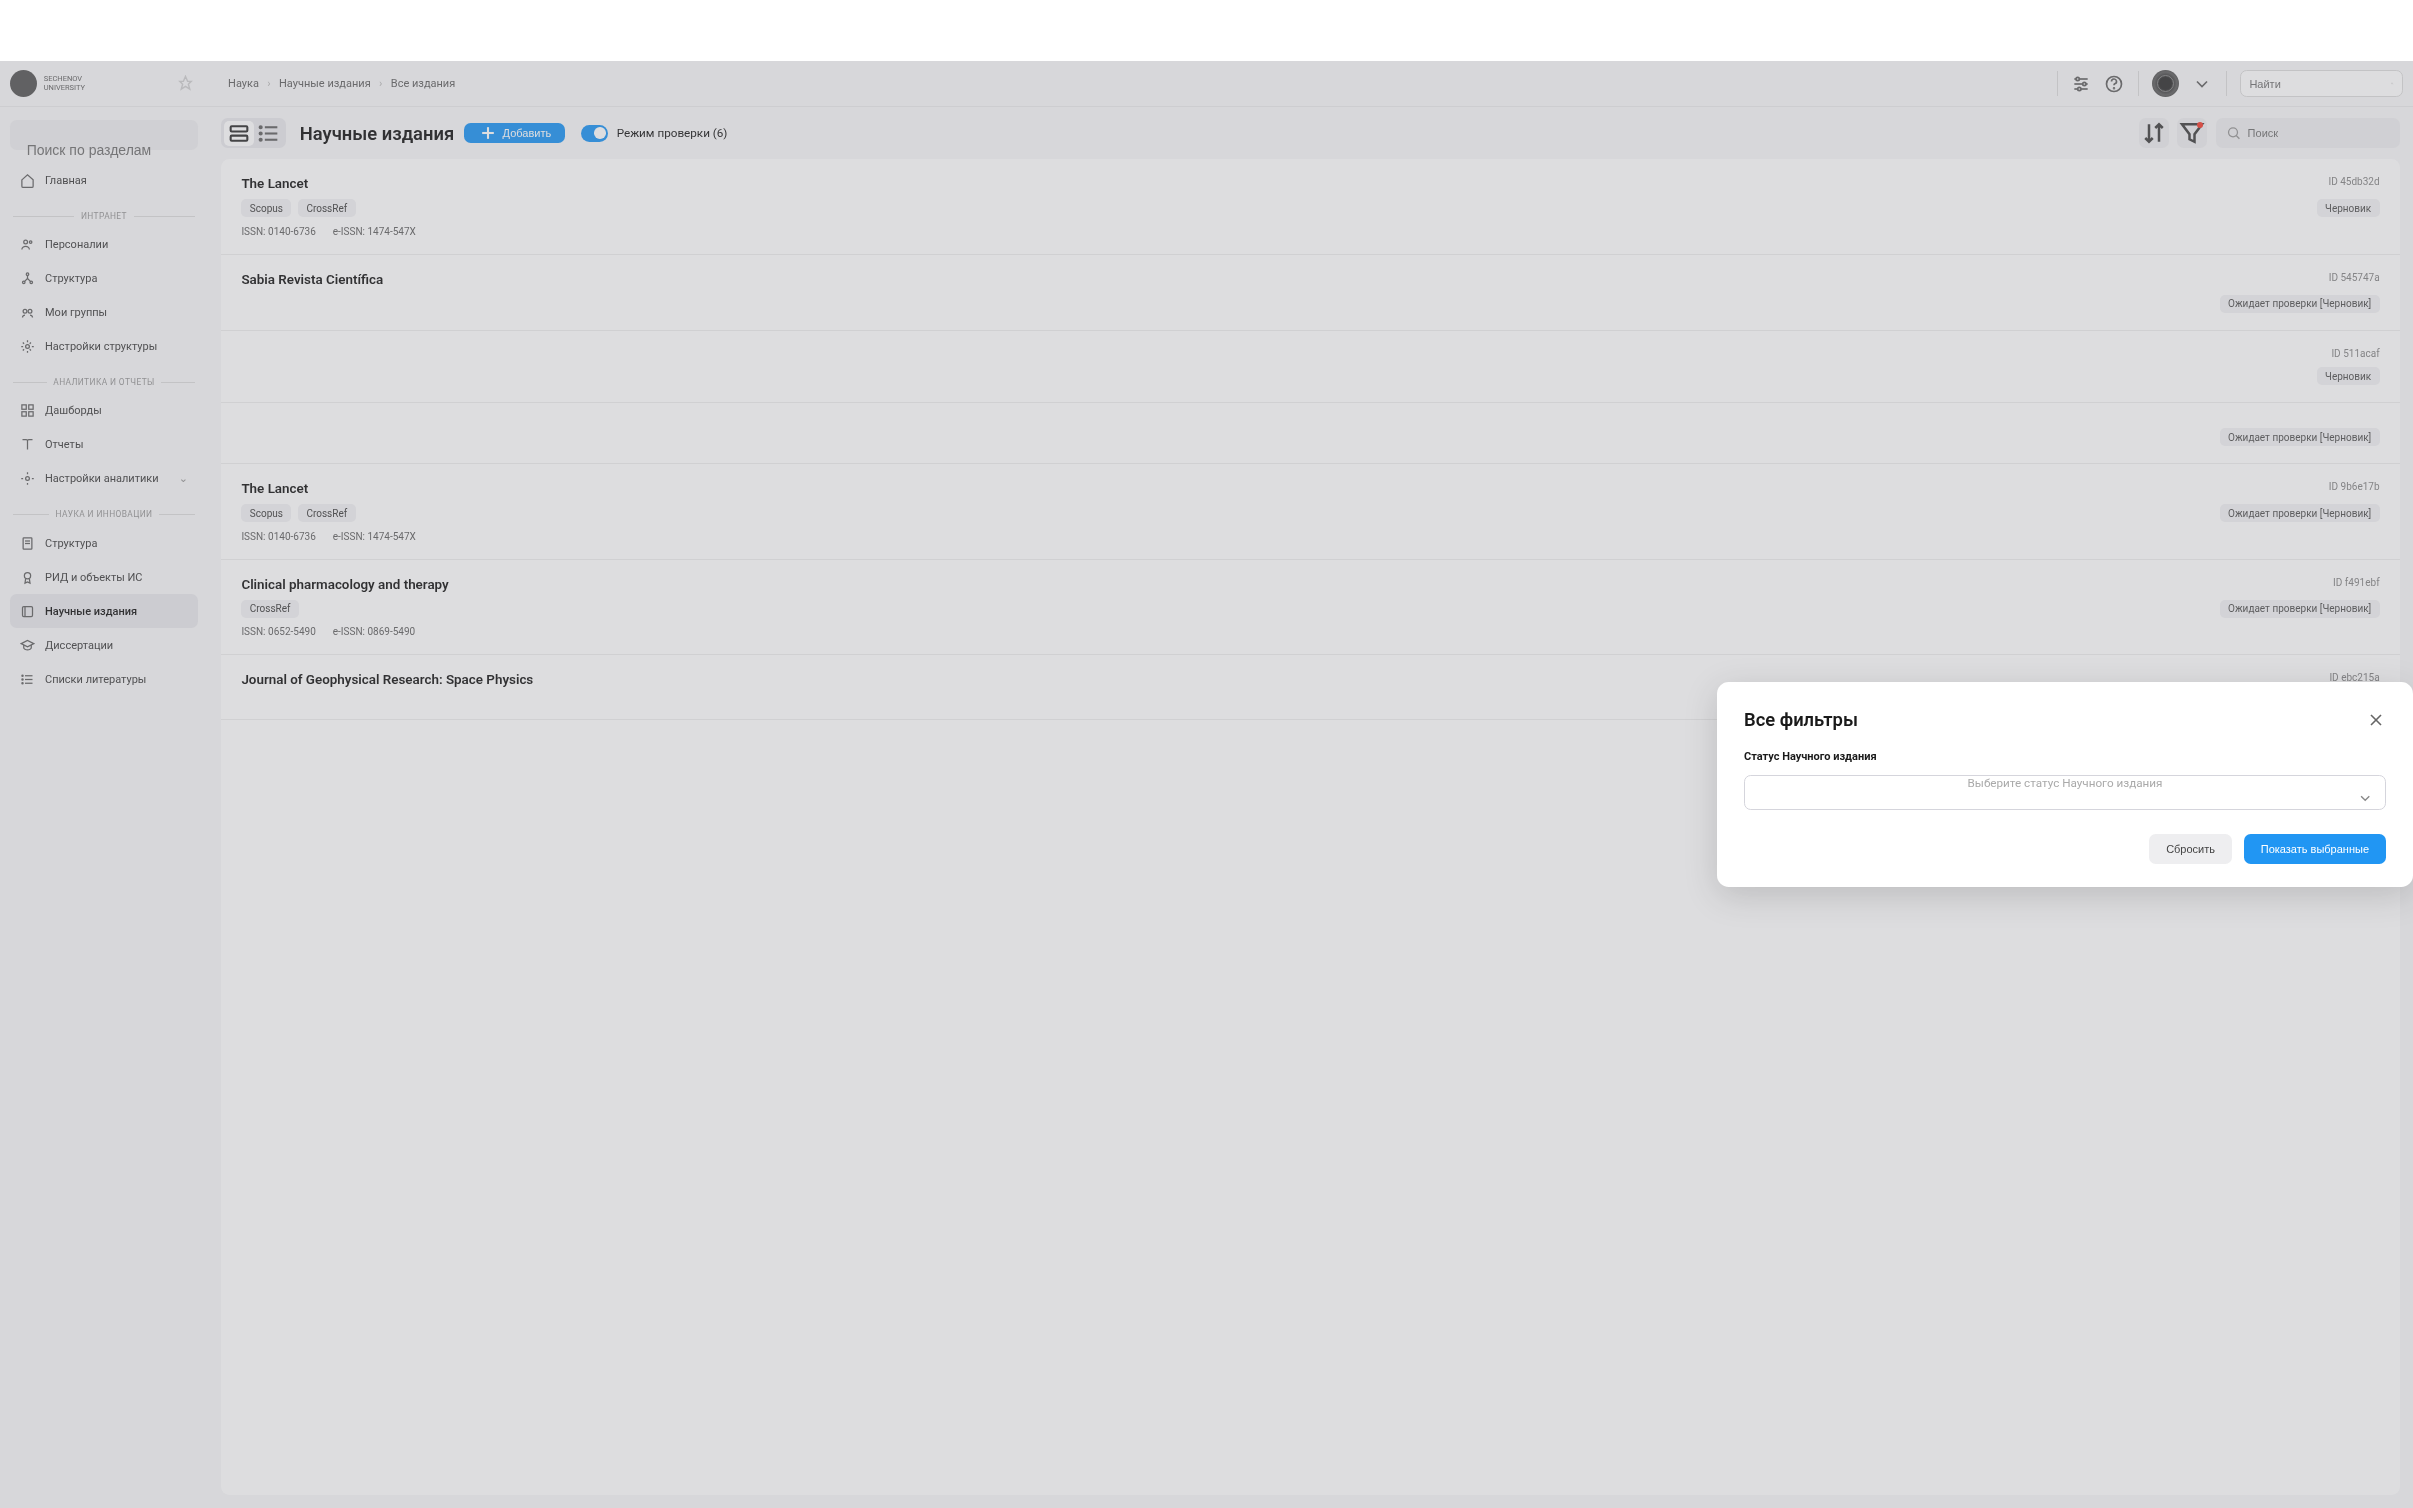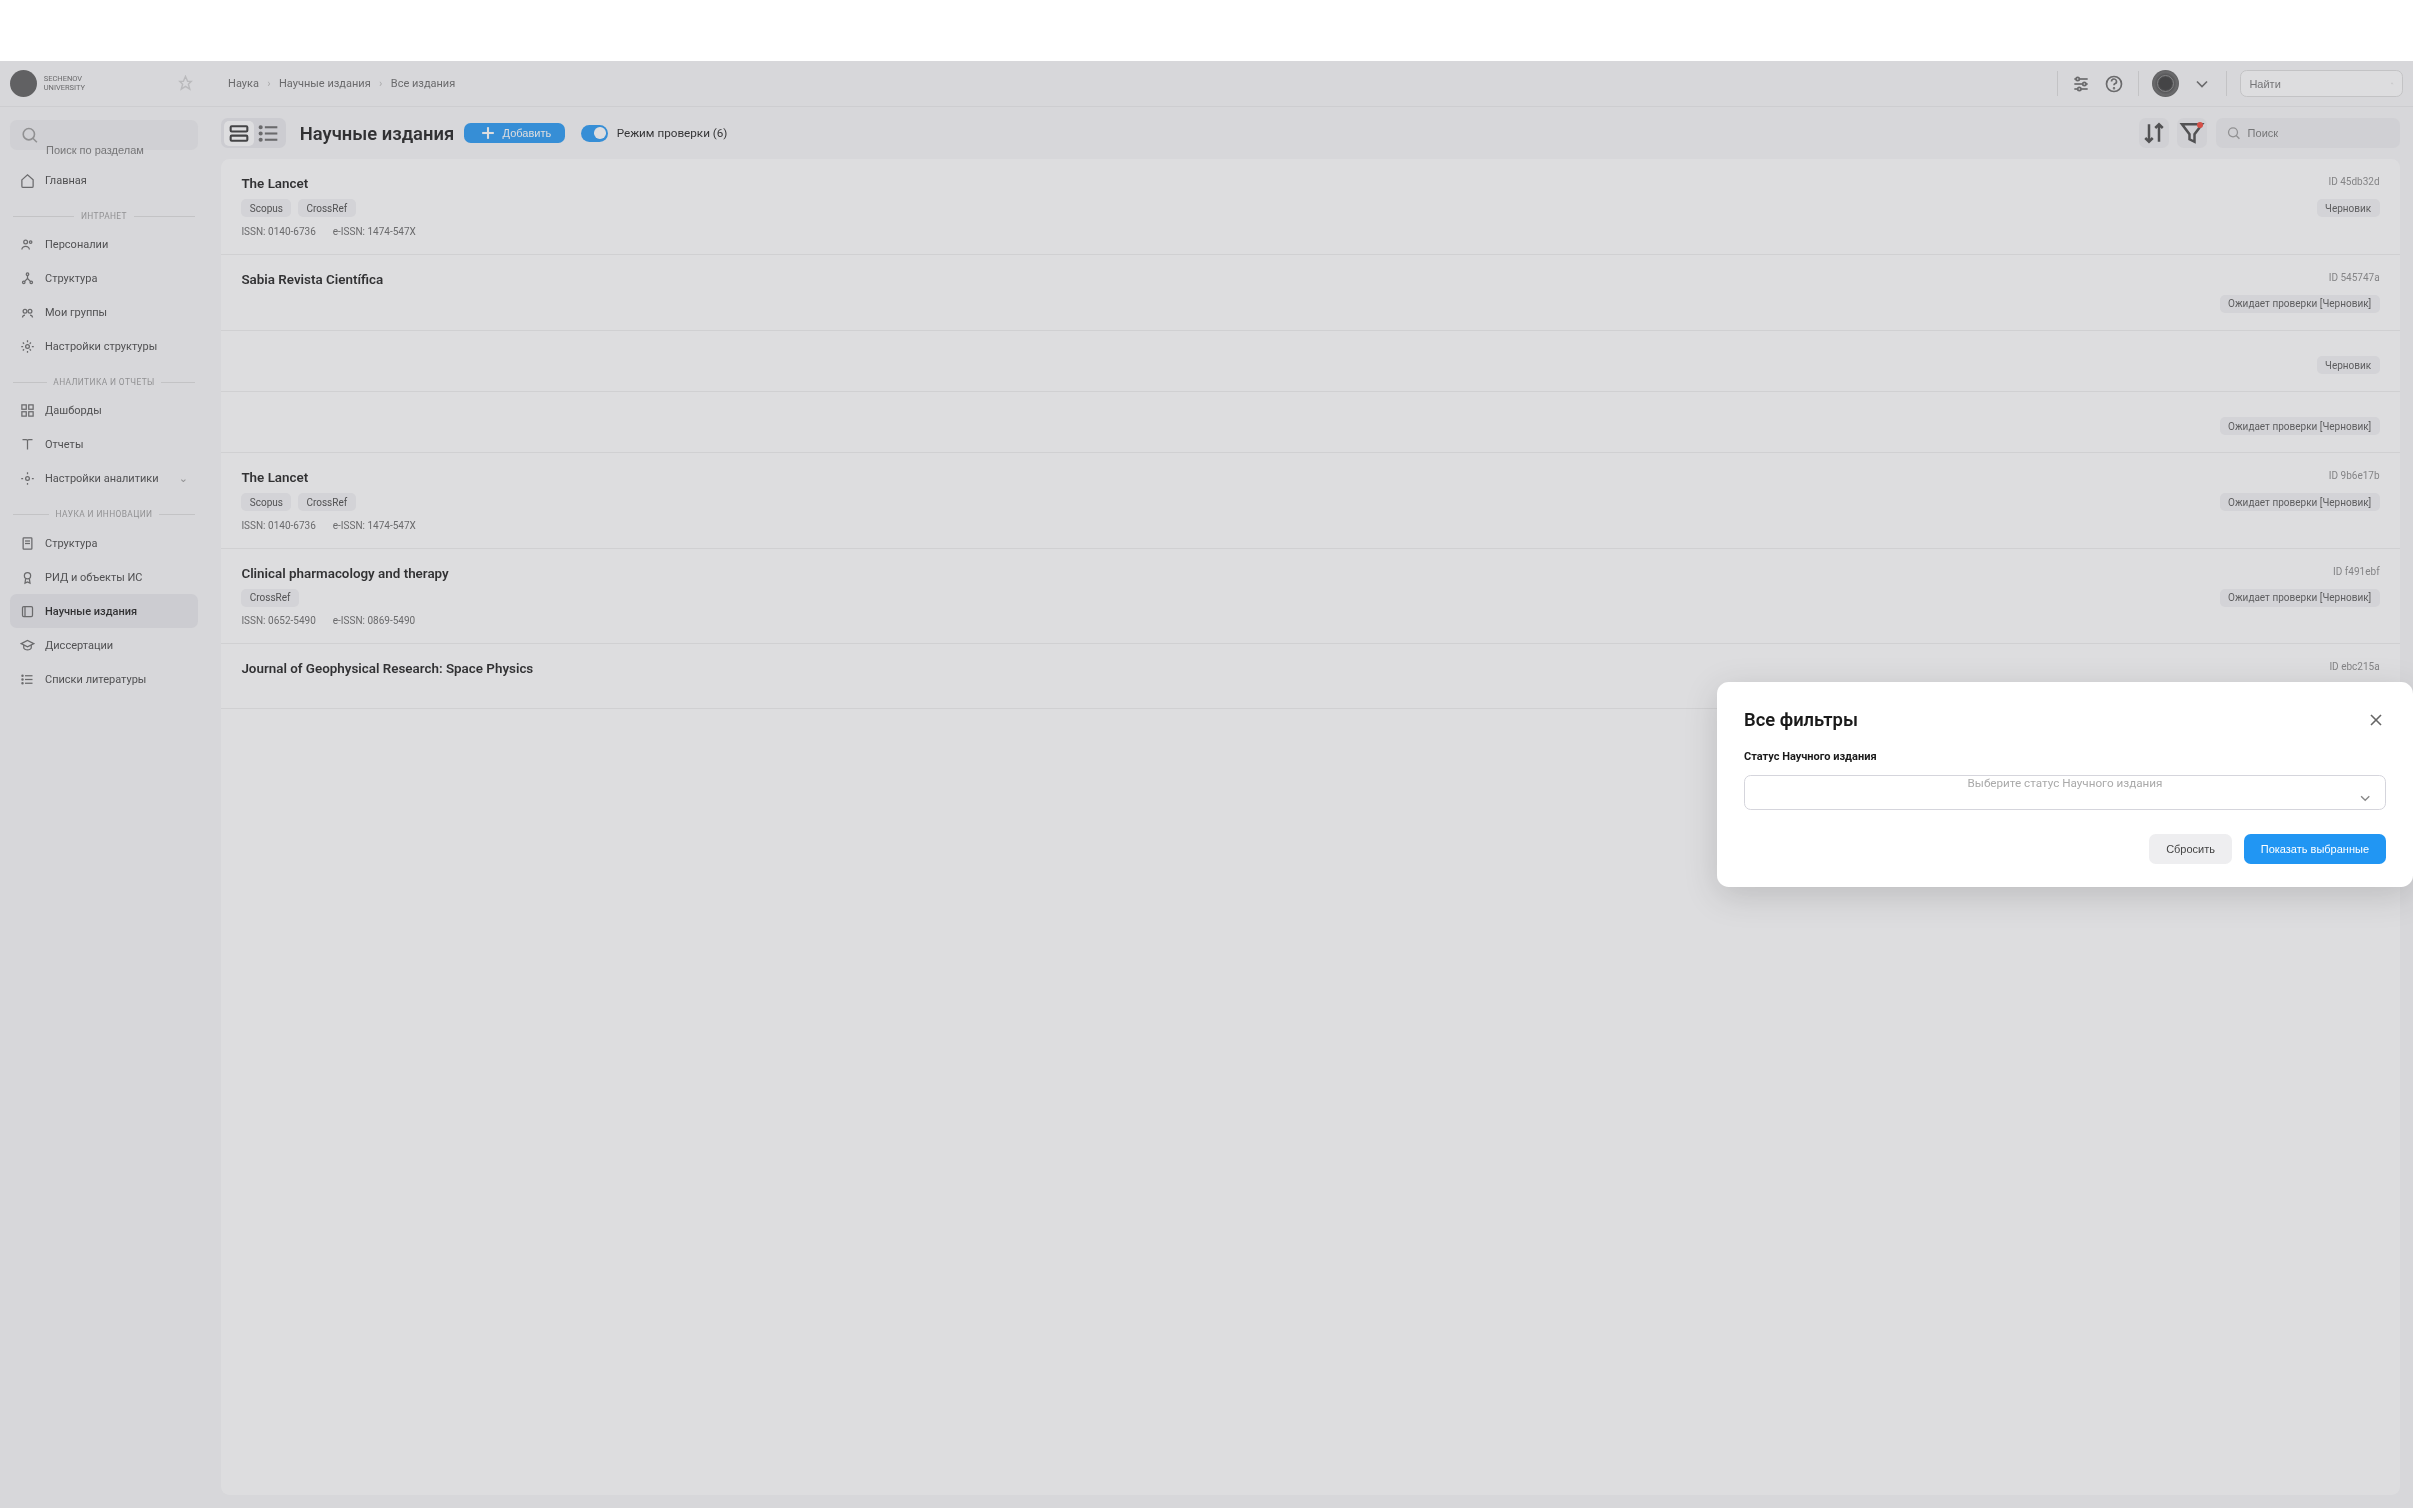--- a/index.html
+++ b/index.html
@@ -27,21 +27,21 @@
 .avatar { width: 27px; height: 27px; border-radius: 50%; background: radial-gradient(circle, #333 30%, #666 60%, #333 100%); position:relative; }
 .avatar::after { content:''; position:absolute; inset:5px; border:0.8px solid #888; border-radius:50%; }
 .chevron-down { color:#666; }
 .header-search { width: 163px; height: 27px; background: #fff; border: 0.8px solid #ddd; border-radius: 6.7px; display:flex; align-items:center; padding: 0 8.4px; }
 .header-search input { border:none; outline:none; flex:1; font-size:11px; color:#333; background:transparent; }
 
 .app-body { display: flex; height: calc(100vh - 107px); }
 
 .sidebar { width: 208px; background: #f7f7f8; padding: 13.4px 10px; overflow-y: auto; }
 .sidebar-search { height: 30px; background: #eeeef0; border-radius: 6.7px; display:flex; align-items:center; padding:0 10px; margin-bottom: 13.4px; }
-.sidebar-search input { border:none; outline:none; background:transparent; flex:1; font-size:11px; color:#333;margin-top:30px; }
+.sidebar-search input { border:none; outline:none; background:transparent; flex:1; font-size:14px; color:#333;margin-top:30px; }
 .nav-item { display:flex; align-items:center; gap:10px; height:34px; padding:0 10px; border-radius:6.7px; color:#444; cursor:pointer; font-size:11px; }
 .nav-item.active { background:#e8e8ec; color:#1a1a1a; font-weight:500; }
 .nav-item .icon { width:15px; height:15px; color:#666; display:flex; align-items:center; justify-content:center; flex-shrink:0; }
 .nav-section { display:flex; align-items:center; gap:6.7px; padding: 13.4px 3.4px 6.7px; font-size:8.4px; color:#999; letter-spacing:0.4px; }
 .nav-section .line { flex:1; height:0.8px; background:#ddd; }
 .nav-chevron { margin-left:auto; color:#999; }
 
 .main { flex:1; background:#f7f7f8; display:flex; flex-direction:column; overflow:hidden; }
 .toolbar { height: 52px; display:flex; align-items:center; padding: 0 13.4px; gap:10px; }
 .view-toggle { display:flex; background:#e8e8ec; border-radius:6.7px; padding:2.5px; }
@@ -379,20 +379,24 @@
       <div class="card-title">Sabia Revista Científica</div>
       <div class="card-id">ID 545747a</div>
     </div>
     <div class="card-row">
       <div class="tags"></div>
       <div class="status-badge">Ожидает проверки [Черновик]</div>
     </div>
 
   </div>
         <div class="card">
+    <div class="card-head">
+      <div class="card-title"></div>
+      <div class="card-id">ID 511acaf</div>
+    </div>
     <div class="card-row">
       <div class="tags"></div>
       <div class="status-badge">Черновик</div>
     </div>
 
   </div>
         <div class="card">
     <div class="card-row">
       <div class="tags"></div>
       <div class="status-badge">Ожидает проверки [Черновик]</div>

